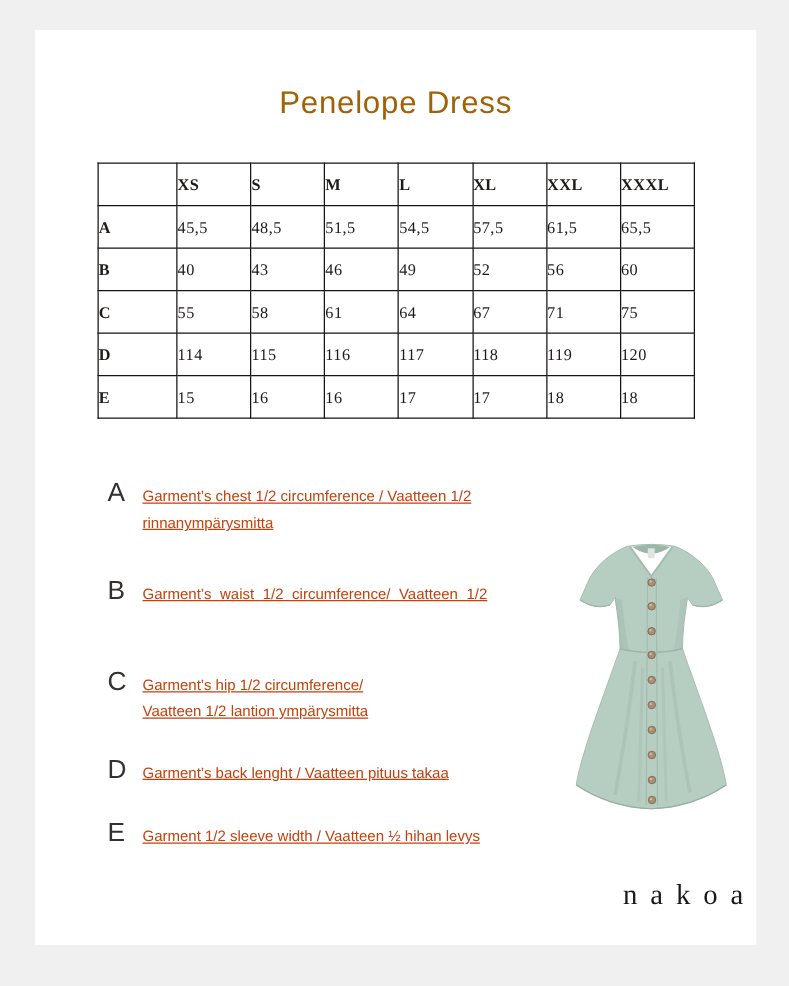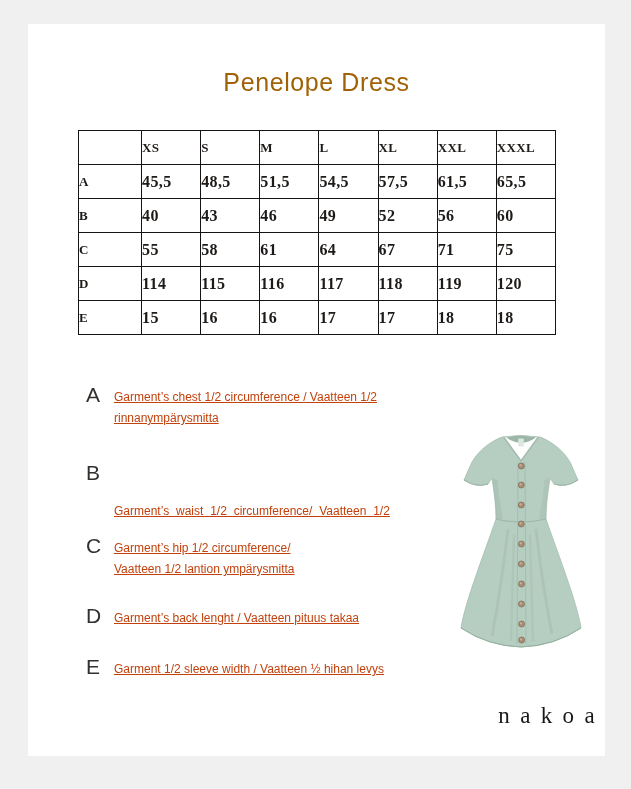--- a/index.html
+++ b/index.html
@@ -42,41 +42,41 @@
   .size-table th, .size-table td {
     border: 1.6px solid #161412;
     height: 34px;
     text-align: left;
     vertical-align: middle;
     font-size: 13px;
     letter-spacing: 0.4px;
     color: #1d1a18;
   }
   .size-table thead th, .size-table tbody th { font-weight: 700; }
-  .size-table td { font-weight: 700; font-size: 16px; }
+  .size-table td { font-weight: 400; font-size: 13px; }
 
   .legend-item { position: absolute; left: 58px; width: 360px; }
   .legend-letter {
     position: absolute;
     left: 0; top: -4px;
     font-size: 21px;
     font-weight: 400;
     color: #33302d;
   }
   .legend-text {
     position: absolute;
     left: 28px; top: 0;
     width: 300px;
     font-size: 12px;
     line-height: 21px;
     color: #c2410c;
     text-decoration: underline;
   }
   .legend-text .line { white-space: nowrap; }
-  .legend-item.justified .line.first { word-spacing: 3.5px; margin-top: 36px; }
+  .legend-item.justified .line.first { word-spacing: 3.5px; }
 
   .dress-wrap { position: absolute; left: 430px; top: 410px; width: 130px; height: 218px; }
 
   .logo {
     position: absolute;
     left: 0; top: 679px;
     width: 100%;
     text-align: right;
     font-family: "Liberation Serif", serif;
     font-size: 23px;

